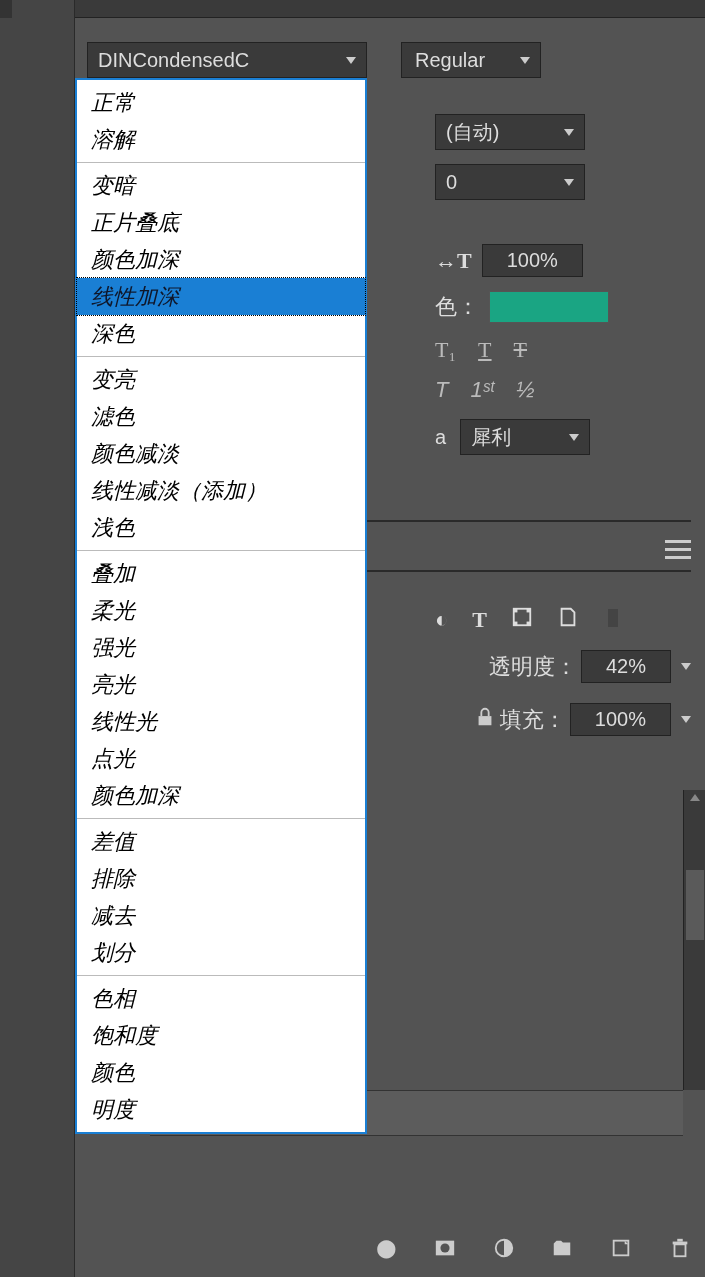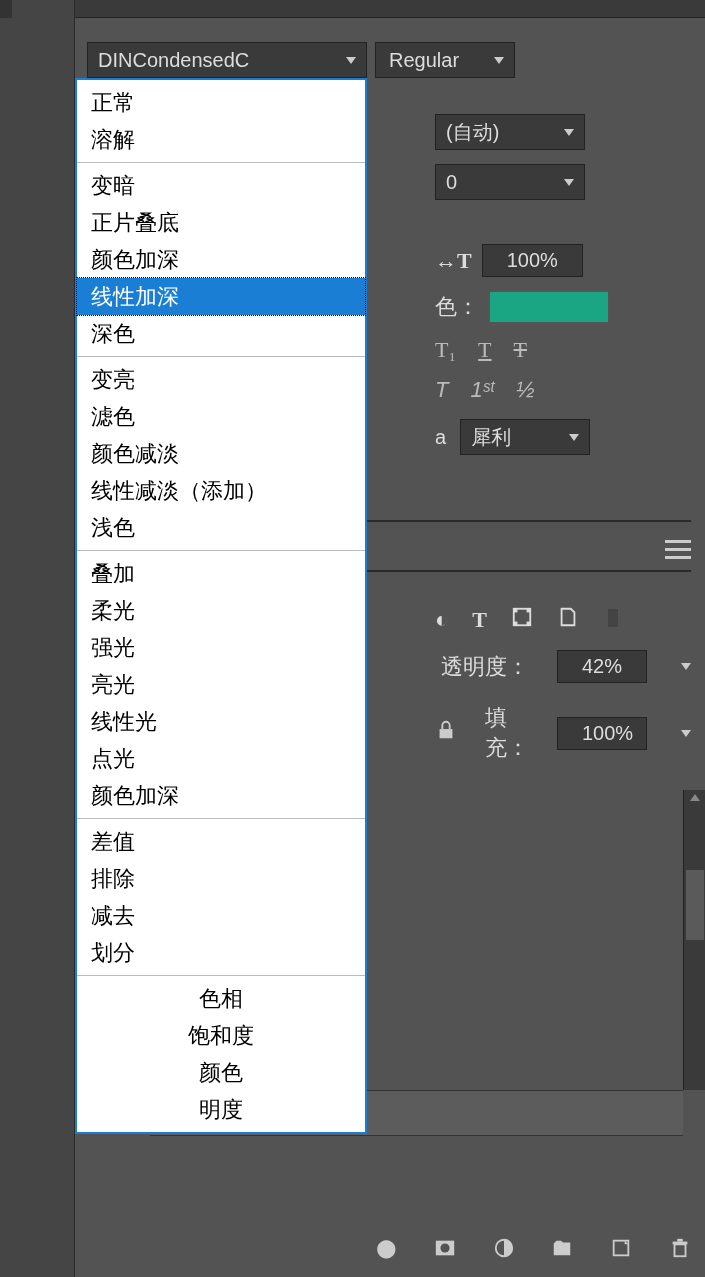--- a/index.html
+++ b/index.html
@@ -11,21 +11,21 @@
   .panel-area { position: absolute; left: 75px; top: 0; right: 0; height: 100%; }
   .top-edge { height: 18px; background: #3a3a3a; border-bottom: 1px solid #222; }
   
   .dropdown-field {
     background: #3a3a3a; border: 1px solid #222; height: 36px;
     display: flex; align-items: center; justify-content: space-between;
     padding: 0 10px; font-size: 20px; color: #ddd;
   }
   .chev { width: 0; height: 0; border-left: 5px solid transparent; border-right: 5px solid transparent; border-top: 7px solid #ccc; margin-left: 6px; }
   
-  .font-row { position: absolute; left: 12px; top: 42px; display: flex; gap: 8px; }
+  .font-row { position: absolute; left: 12px; top: 42px; display: flex; gap: 34px; }
   .font-dd { width: 280px; }
   .style-dd { width: 140px; padding-left: 13px; }
   
   .rhs { position: absolute; left: 360px; top: 100px; width: 320px; }
   .prop-row { display: flex; align-items: center; margin: 14px 0; font-size: 22px; color: #ddd; gap: 10px; }
   .valbox { background: #3a3a3a; border: 1px solid #222; padding: 4px 24px; min-width: 90px; font-size: 20px; display:inline-block; }
   .colorbox { width: 120px; height: 32px; background: #1aa583; border: 1px solid #555; display:inline-block; vertical-align:middle; }
   
   .typo-icons { display:flex; gap:22px; align-items:center; font-size:22px; color:#bbb; margin:14px 0; }
   .typo-icons span { font-family: serif; }
@@ -35,41 +35,41 @@
   
   .hamburger { position:absolute; right:14px; top:540px; display:flex; flex-direction:column; gap:5px; }
   .hamburger div { width:26px; height:3px; background:#ccc; }
   
   .layers-area { position: absolute; left: 360px; top: 600px; right: 14px; }
   .lay-icons { display:flex; gap:24px; align-items:center; font-size:22px; color:#ddd; padding:6px 0; }
   .icon-svg { width:22px; height:22px; fill:#ddd; }
   .knob { width:20px; height:20px; background:#eee; border-radius:50%; }
   .knob-track { width:10px; height:18px; background:#444; margin-left:5px; margin-top:-4px; }
   
-  .lay-row { display:flex; align-items:center; justify-content:flex-end; gap:28px; font-size:22px; color:#ddd; padding:10px 0; }
+  .lay-row { display:flex; align-items:center; justify-content:flex-end; gap:4px; font-size:22px; color:#ddd; padding:10px 0; }
   
   .scroll-right { position:absolute; right:0; top:790px; width:22px; height:300px; background:#3a3a3a; border-left:1px solid #222; }
   .scroll-right::before { content:""; position:absolute; top:4px; left:6px; width:0; height:0; border-left:5px solid transparent; border-right:5px solid transparent; border-bottom:7px solid #888; }
   .scroll-thumb { position:absolute; top:80px; left:2px; width:18px; height:70px; background:#5a5a5a; }
   
   .highlight-row { position:absolute; left:75px; top:1090px; right:22px; height:46px; background:#5c5c5c; border-top:1px solid #333; border-bottom:1px solid #333; }
   
   .bottom-bar { position:absolute; left:300px; bottom:16px; right:14px; display:flex; gap:36px; align-items:center; justify-content:flex-end; }
   .bb-ic { width:26px; height:26px; display:flex; align-items:center; justify-content:center; font-size:18px; color:#ccc; }
   
   
   .dd-menu {
     position: absolute; left: 75px; top: 78px; width: 292px;
     background: #fff; border: 2px solid #1a7fd4; color: #000;
-    font-size: 22px; z-index: 100;
+    font-size: 22px; z-index: 100; font-style: italic;
   }
   .dd-group { border-bottom: 1px solid #bbb; padding: 4px 0; }
-  .dd-group:last-child { border-bottom: none; text-align: center; }
+  .dd-group:last-child { border-bottom: none; }
   .dd-item { padding: 2px 14px; cursor: default; line-height: 1.5; }
-  .dd-item.sel { background: #1a7fd4; color: #ffffff; outline: 1px dotted #000; }
+  .dd-item.sel { background: #1a7fd4; color: #0f172a; outline: 1px dotted #000; }
   
   .divider { position:absolute; left:75px; top:520px; right:14px; height:2px; background:#2a2a2a; }
   .divider2 { position:absolute; left:75px; top:570px; right:14px; height:2px; background:#2a2a2a; }
 </style>
 </head>
 <body>
 
 <div class="left-strip"></div>
 
 <div class="panel-area">

